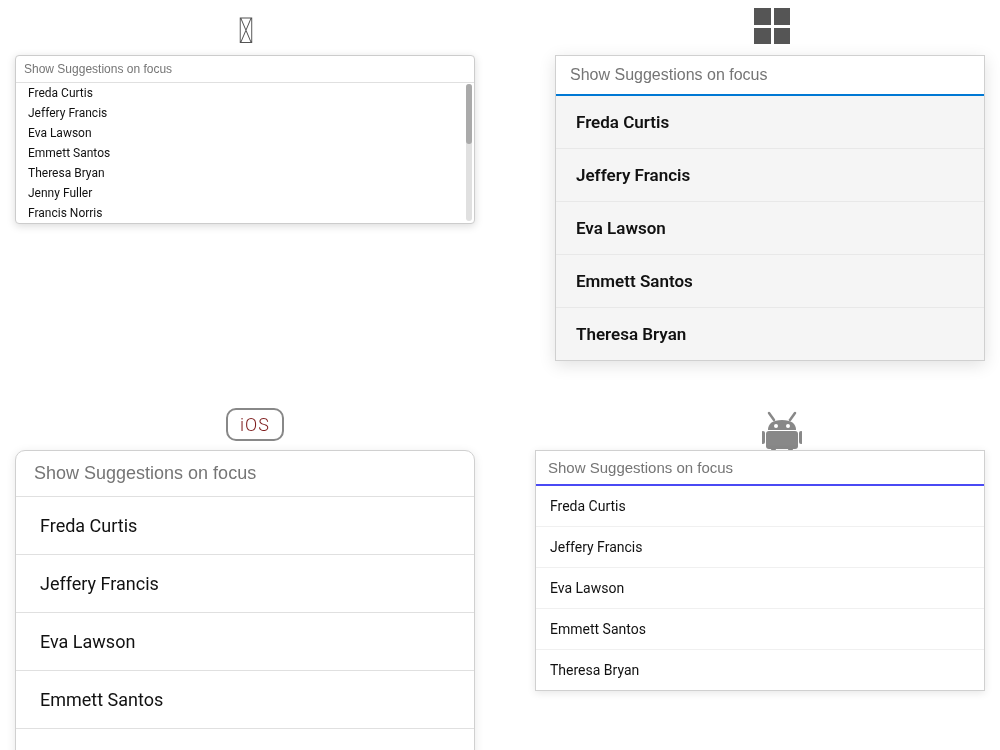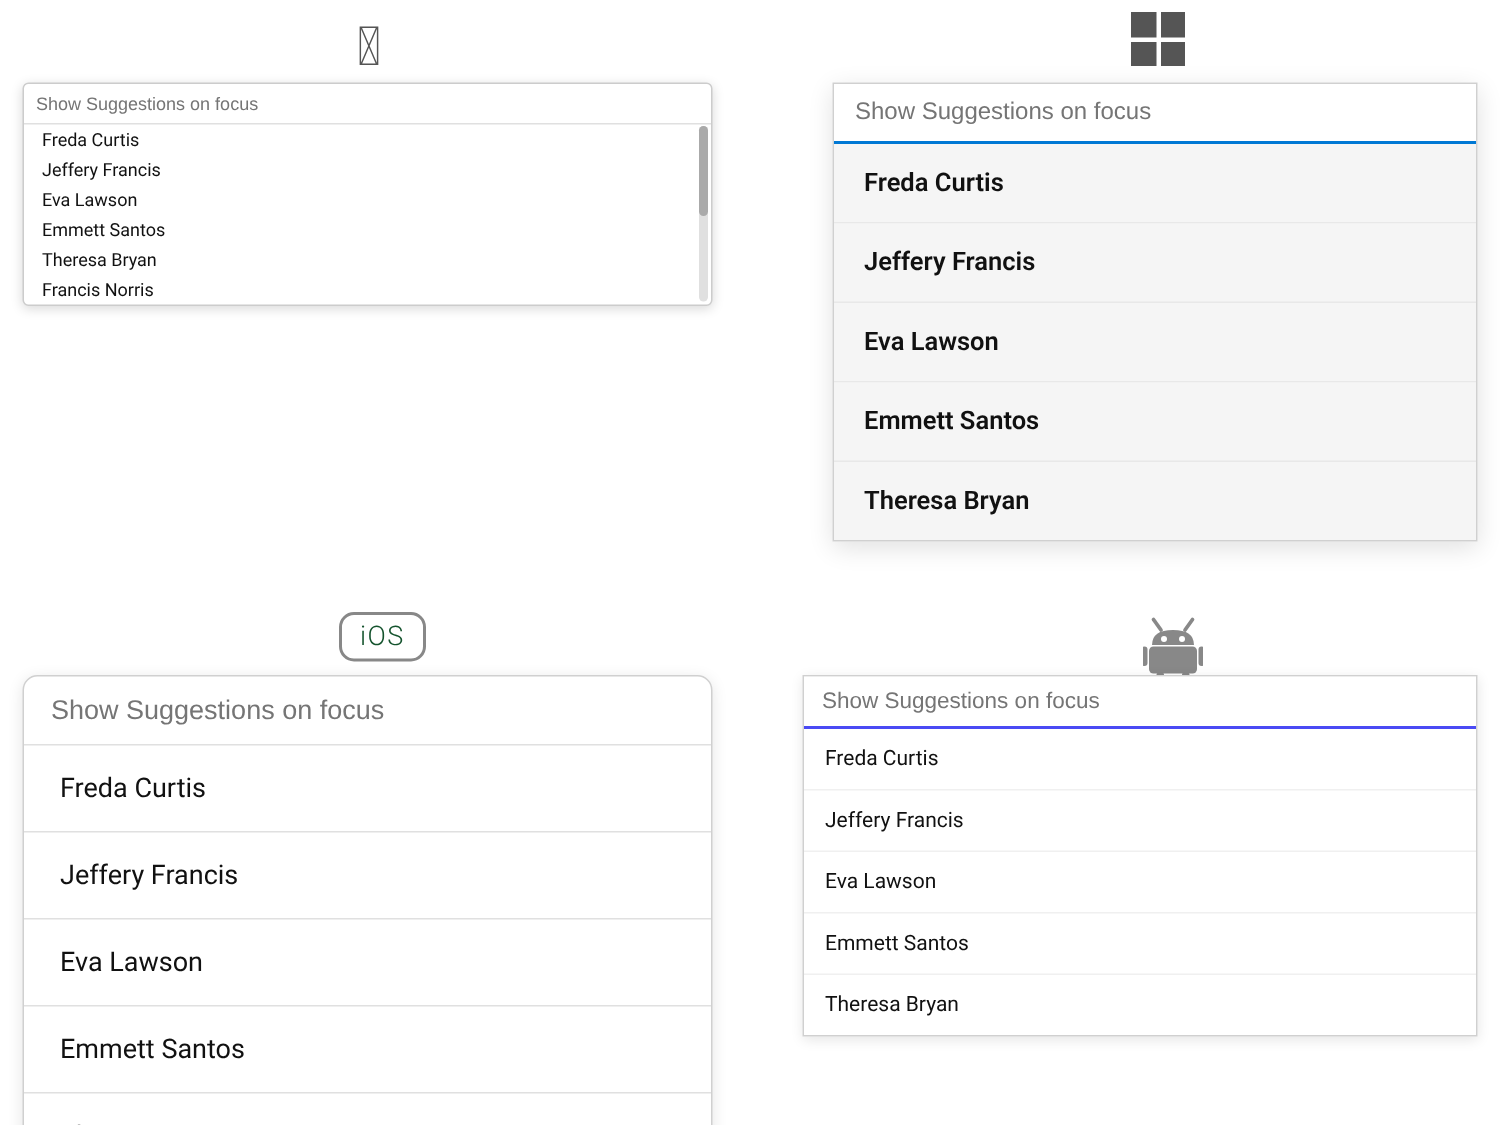--- a/index.html
+++ b/index.html
@@ -167,21 +167,21 @@
     .ios-badge {
       position: absolute;
       top: 408px;
       left: 226px;
       background: transparent;
       border: 2px solid #888;
       border-radius: 10px;
       padding: 4px 12px;
       font-size: 18px;
       font-weight: 300;
-      color: #14532d;
+      color: #7f1d1d;
       letter-spacing: 1px;
     }
 
     
     .android-widget {
       position: absolute;
       top: 450px;
       right: 15px;
       width: 450px;
       background: #ffffff;
@@ -230,20 +230,21 @@
 <div class="apple-logo"></div>
 
 <div class="macos-widget">
   <input class="macos-input" type="text" value="" placeholder="Show Suggestions on focus" style="">
   <ul class="macos-list">
     <li>Freda Curtis</li>
     <li>Jeffery Francis</li>
     <li>Eva Lawson</li>
     <li>Emmett Santos</li>
     <li>Theresa Bryan</li>
+    <li>Jenny Fuller</li>
     <li>Francis Norris</li>
   </ul>
   <div class="macos-scrollbar">
     <div class="macos-scrollbar-thumb"></div>
   </div>
 </div>
 
 <div class="windows-logo">
   <div class="win-grid">
     <div class="win-cell"></div>

